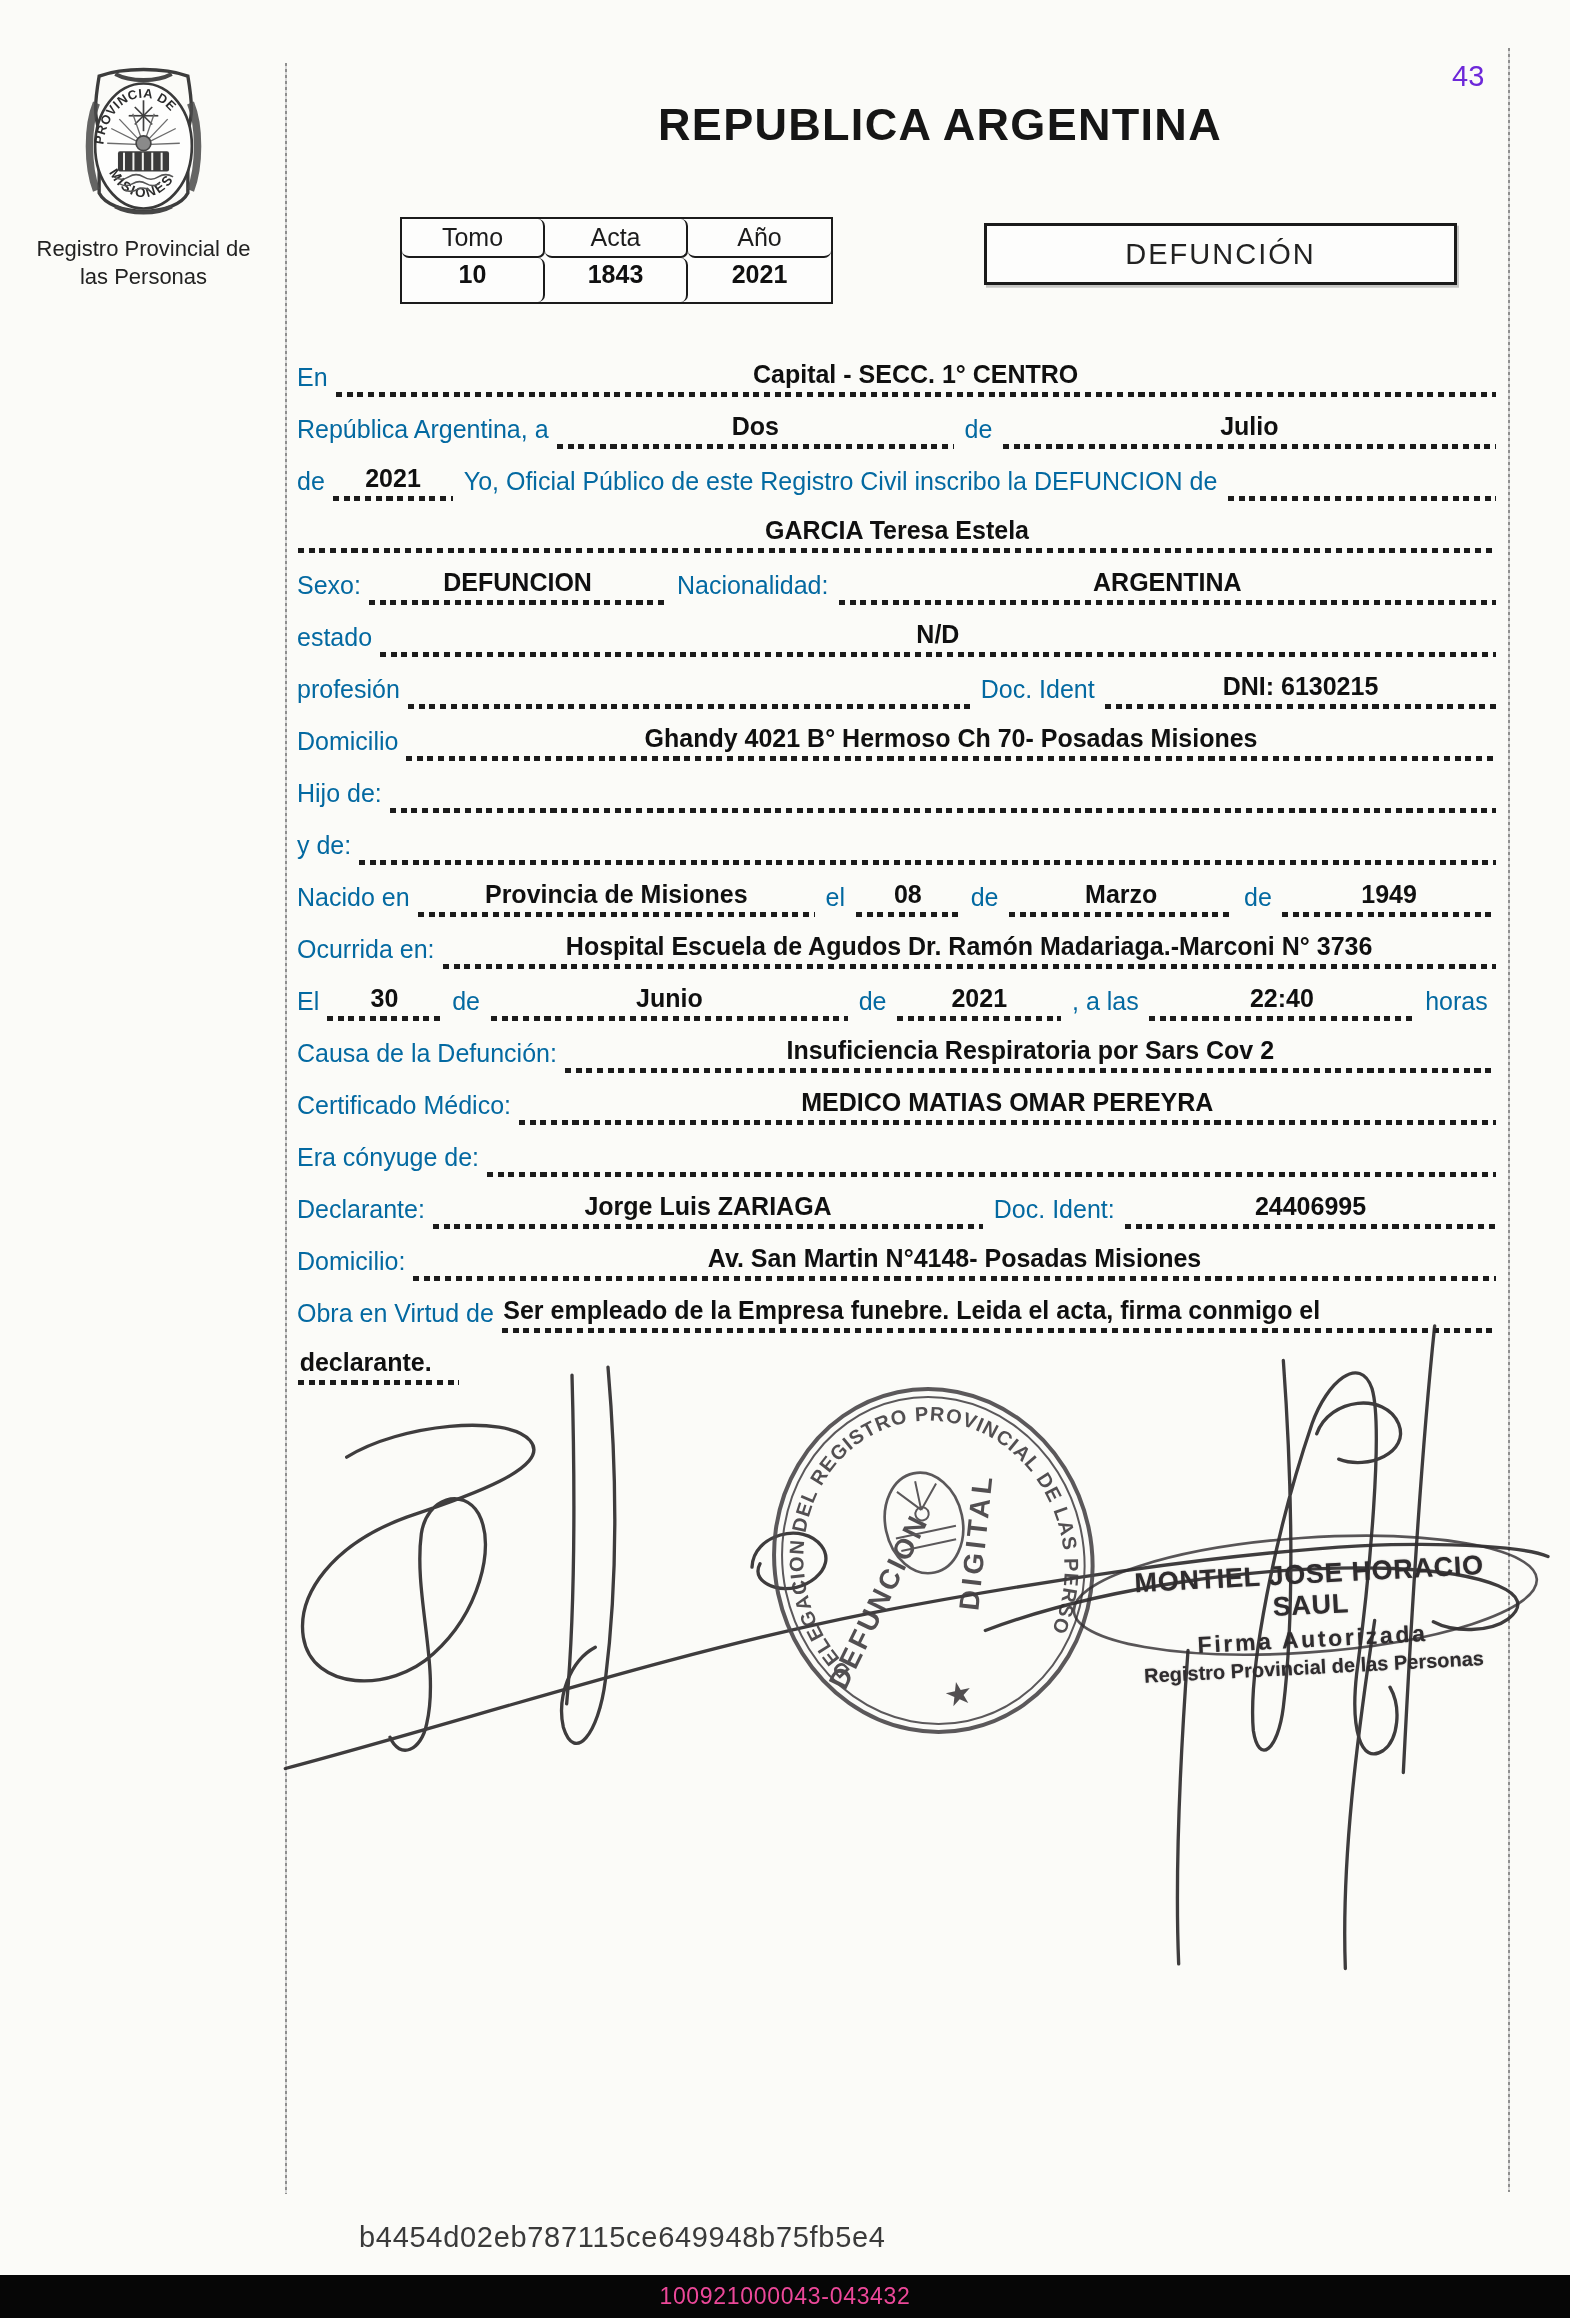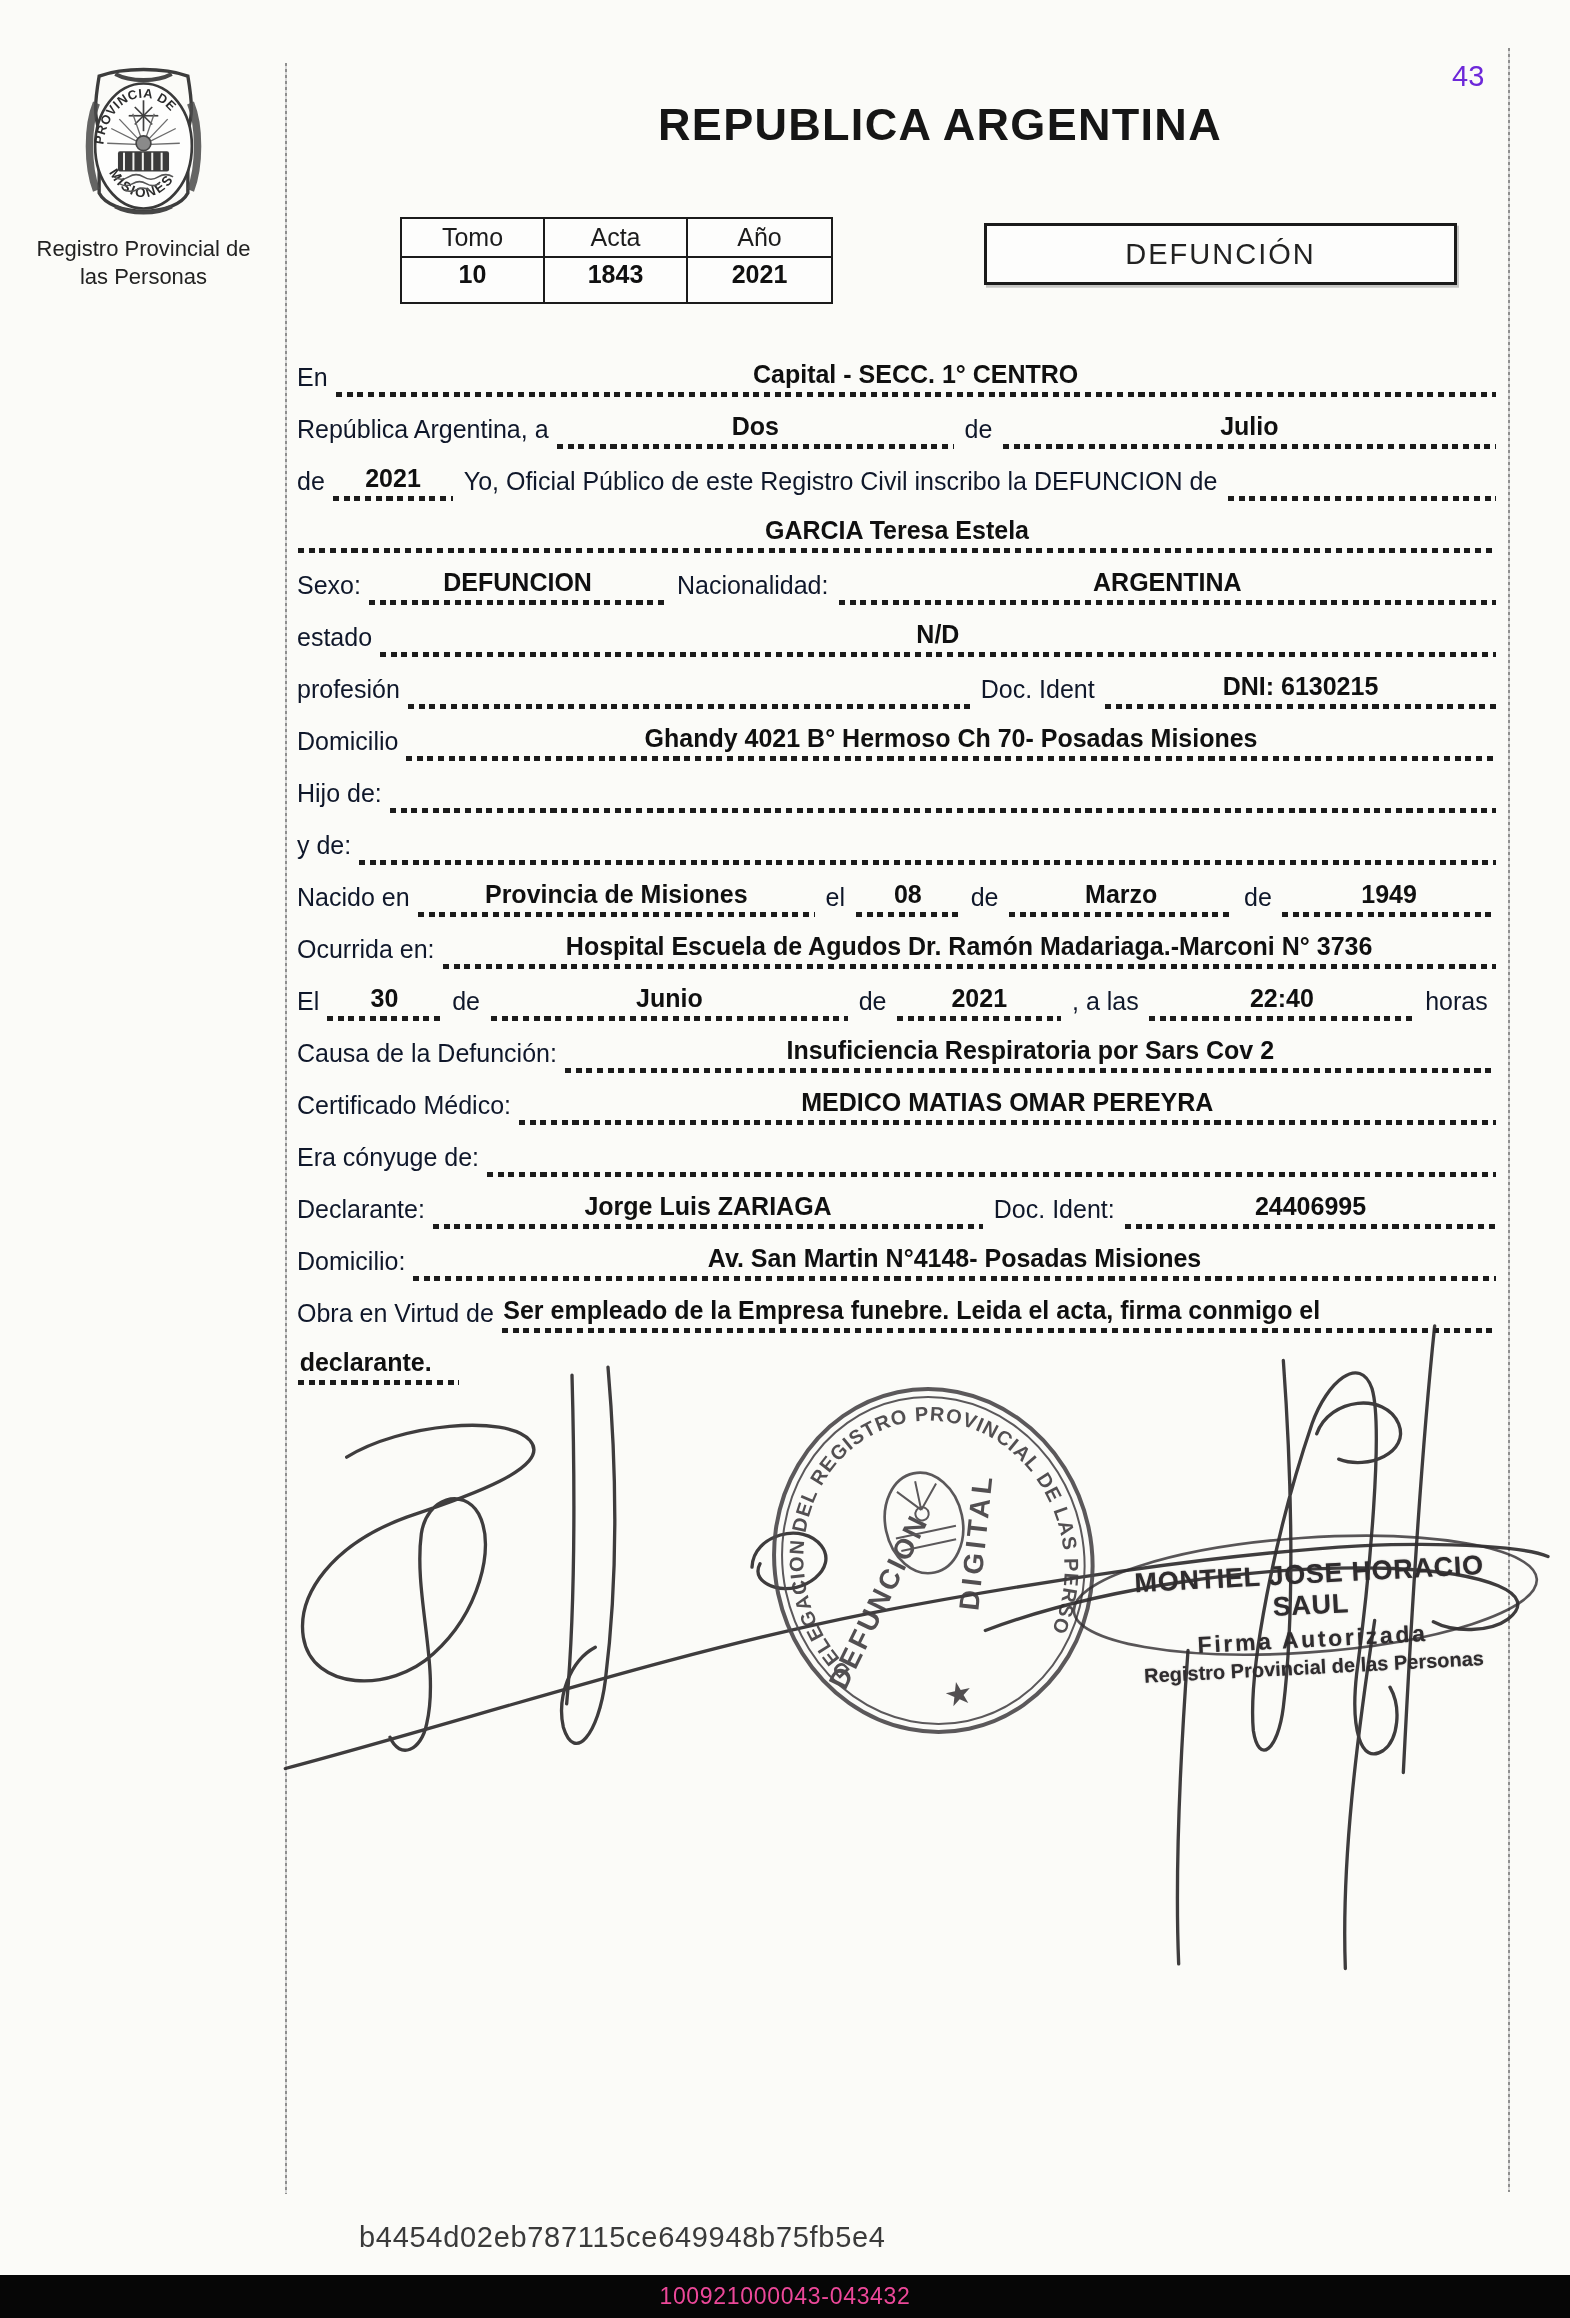--- a/index.html
+++ b/index.html
@@ -14,30 +14,30 @@
   .brand-caption{position:absolute;left:27px;top:235px;width:233px;text-align:center;
                  font-size:22px;line-height:1.28;color:#222;}
   .pageno{position:absolute;left:1452px;top:60px;font-size:29px;color:#6d28d9;}
   .doc-title{position:absolute;left:287px;top:99px;width:1210px;text-align:center;
              font-size:45px;font-weight:bold;letter-spacing:1.3px;color:#161616;margin-left:48px;}
   
   .acta-table{position:absolute;left:400px;top:217px;display:grid;
               grid-template-columns:143px 143px 143px;grid-template-rows:39px 44px;
               border:2.7px solid #1b1b1b;background:#fdfdfc;}
   .acta-table .cell{display:flex;align-items:center;justify-content:center;font-size:25px;
-              border-right:2px solid #1b1b1b;border-bottom:2px solid #1b1b1b;}
+              border-right:2px solid #1b1b1b;border-bottom:2px solid #1b1b1b;border-radius:7px;}
   .acta-table .cell:nth-child(3n){border-right:none;}
   .acta-table .cell.val{border-bottom:none;}
   .defbox{position:absolute;left:984px;top:223px;width:467px;height:56px;border:3.3px solid #1b1b1b;
           display:flex;align-items:center;justify-content:center;font-size:29px;letter-spacing:2px;
           color:#222;background:#fdfdfc;box-shadow:2px 2.7px 0 rgba(40,40,40,.25);}
   
   .form{position:absolute;left:297px;top:349px;width:1200px;}
   .row{display:flex;align-items:flex-end;height:52px;}
-  .lbl{font-size:25px;white-space:nowrap;padding:0 6.7px 9.3px 0;color:#0f172a;}
+  .lbl{font-size:25px;white-space:nowrap;padding:0 6.7px 9.3px 0;color:#0369a1;}
   .lbl.mid{padding:0 9.3px 9.3px 9.3px;}
   .seg{position:relative;display:flex;align-items:flex-end;justify-content:center;min-width:40px;}
   .seg.grow{flex:1 1 auto;}
   .seg::after{content:"";position:absolute;left:1.3px;right:1.3px;bottom:4px;height:4.7px;
       background:repeating-linear-gradient(90deg,#1c1c1c 0 6px,transparent 6px 10.7px);}
   .val{font-size:25px;font-weight:bold;white-space:nowrap;padding:0 9.3px 12px;color:#101010;}
   .seg.leftal{justify-content:flex-start;}
   .seg.leftal .val{padding-left:2.7px;}
   
   .overlay{position:absolute;left:0;top:0;width:1570px;height:2319px;pointer-events:none;}

